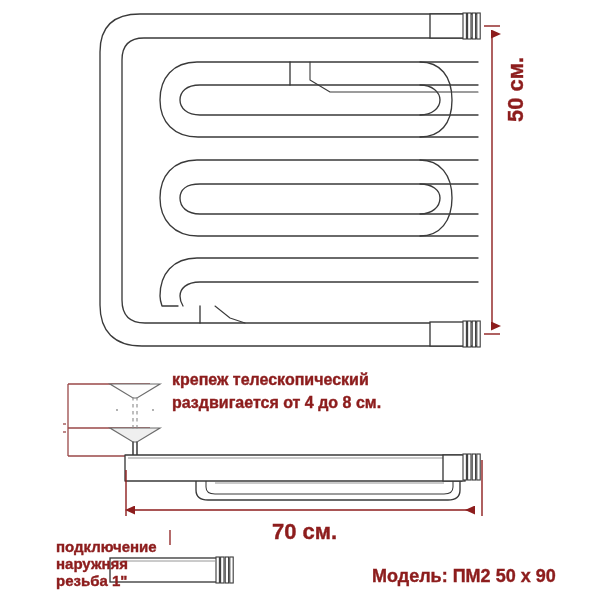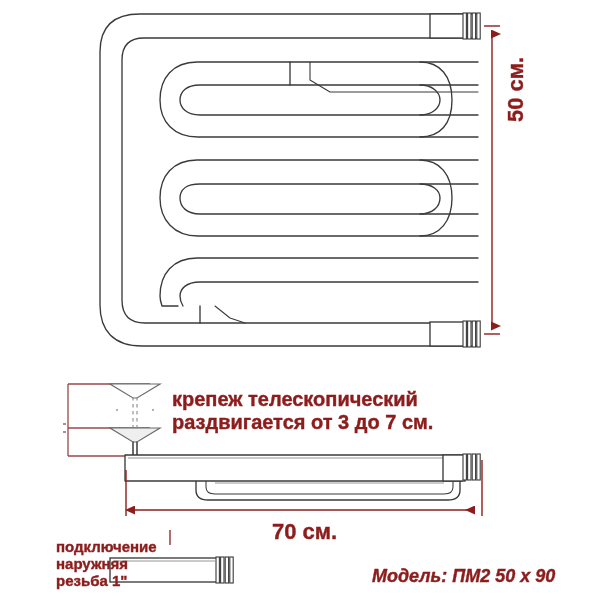--- a/index.html
+++ b/index.html
@@ -3,27 +3,27 @@
 <meta charset="utf-8">
 <style>
   html,body{margin:0;padding:0;background:#ffffff;}
   body{width:600px;height:600px;position:relative;overflow:hidden;
        font-family:"Liberation Sans",sans-serif;}
   #stage{position:absolute;left:0;top:0;width:600px;height:600px;}
   svg{position:absolute;left:0;top:0;}
   .lbl{position:absolute;color:#8d1d1d;font-weight:bold;
        font-family:"Liberation Sans",sans-serif;
        -webkit-text-stroke:0.4px #8d1d1d;white-space:nowrap;}
-  #mount-note{left:172px;top:388px;font-size:20px;line-height:23px;}
+  #mount-note{left:172px;top:368px;font-size:16px;line-height:23px;}
   #mount-note div{white-space:nowrap;}
   #dim-50{left:503px;top:122px;font-size:22px;
           transform:rotate(-90deg);transform-origin:left top;}
   #dim-90{left:272px;top:519px;font-size:22px;}
   #conn-note{left:8px;top:538px;font-size:15px;line-height:17px;margin-left:48px;}
-  #model{left:372px;top:566px;font-size:18px;font-style:italic;}
+  #model{left:372px;top:566px;font-size:18px;}
 </style>
 </head>
 <body>
 
 <div id="stage">
 
   <svg width="600" height="600" viewBox="0 0 600 600">
     <defs>
       <marker id="ar-up" markerWidth="9" markerHeight="10" refX="4.5" refY="9" orient="auto" markerUnits="userSpaceOnUse">
         <path d="M4.5 0 L9 10 L0 10 Z" fill="#8d1d1d"></path>
@@ -187,21 +187,21 @@
     <g>
       <rect x="110" y="558" width="108" height="24" fill="#ffffff" stroke="#3a3a3a" stroke-width="1.35"></rect>
       <line x1="113" y1="561" x2="215" y2="561" stroke="#8a8a8a" stroke-width="0.9"></line>
       <use href="#threadpack" x="216" y="557"></use>
     </g>
 
   </svg>
 
   <div class="lbl" id="mount-note">
     <div>крепеж телескопический</div>
-    <div>раздвигается от 3 до 7 см.</div>
+    <div>раздвигается от 4 до 8 см.</div>
   </div>
 
   <div class="lbl" id="dim-50">50 см.</div>
 
   <div class="lbl" id="dim-90">70 см.</div>
 
   <div class="lbl" id="conn-note">
     <div>подключение</div>
     <div>наружняя</div>
     <div>резьба 1"</div>

